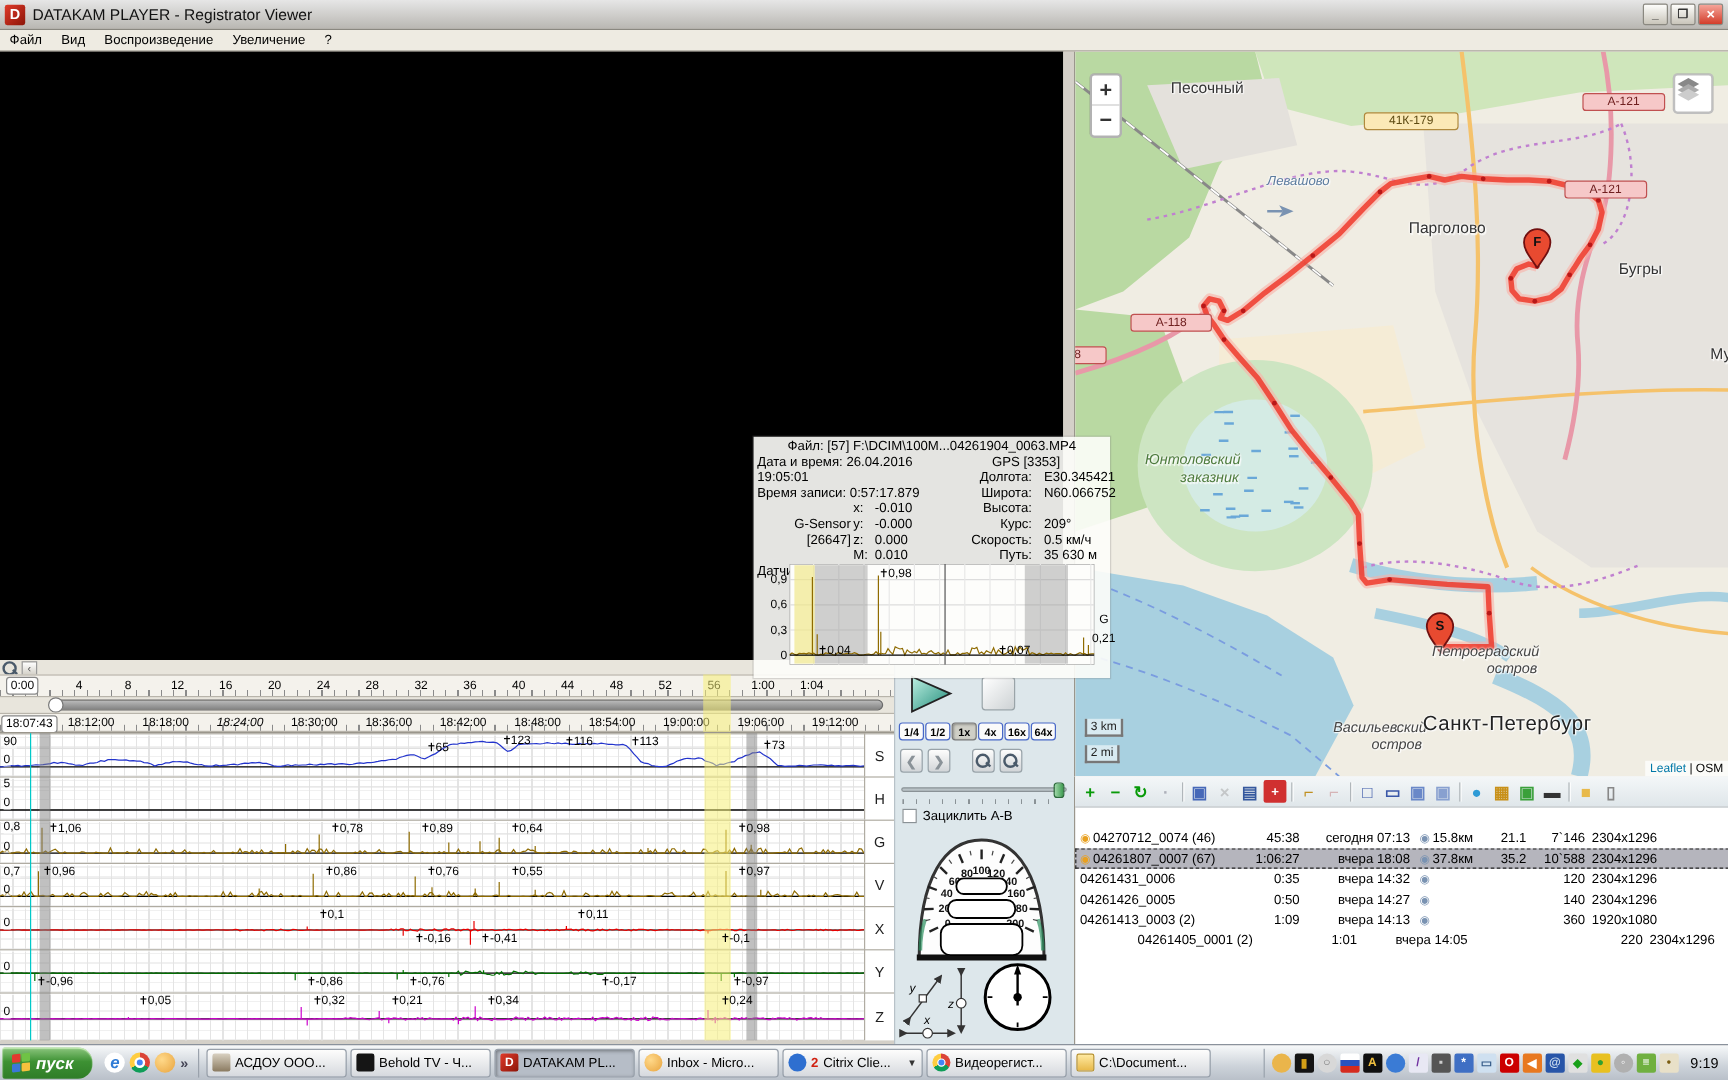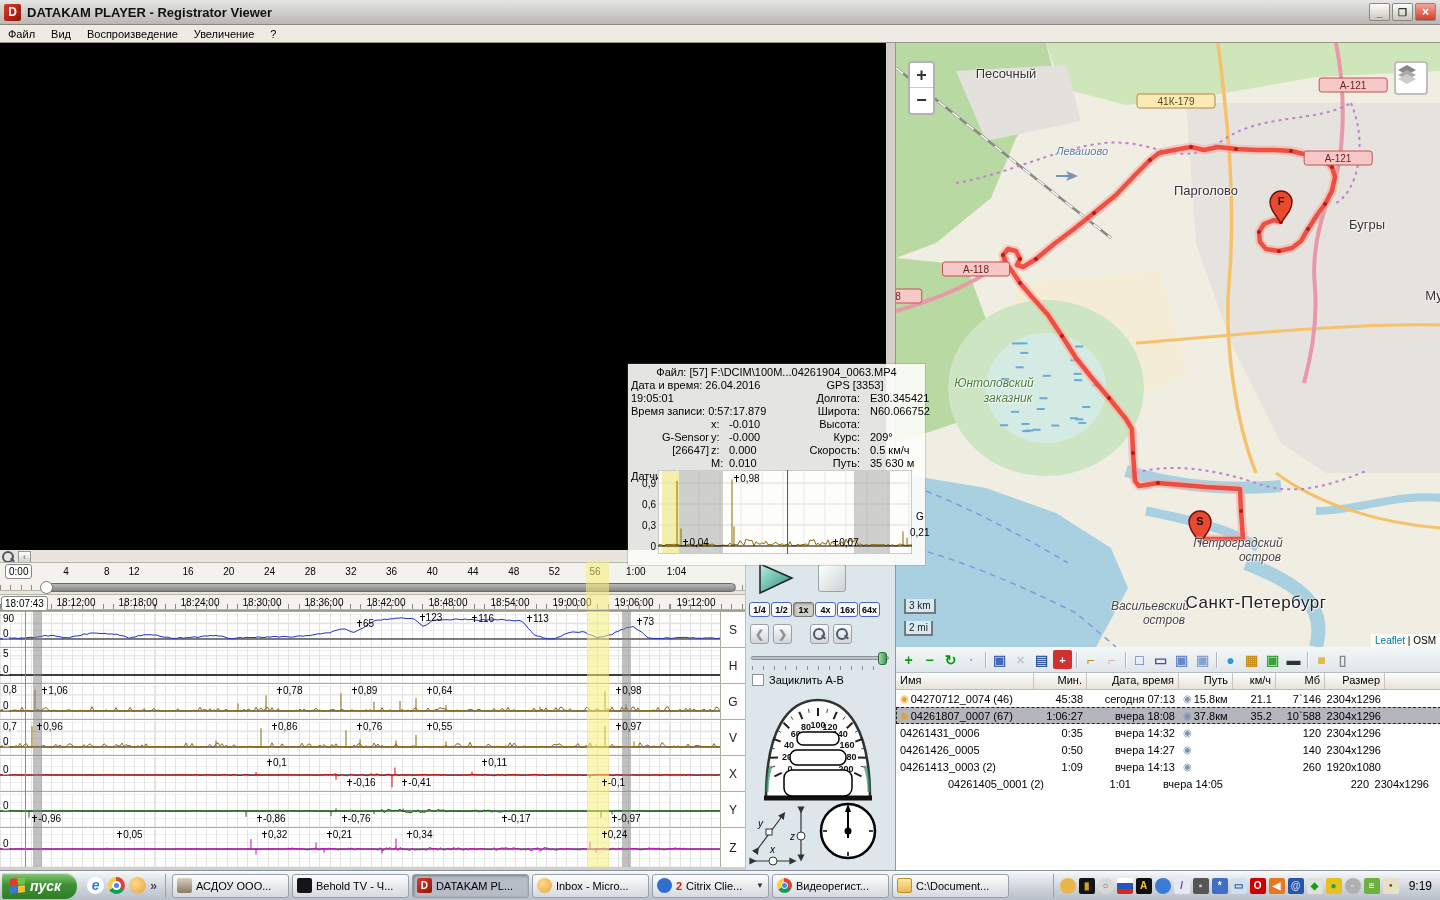--- a/index.html
+++ b/index.html
@@ -2,21 +2,21 @@
 <html><head>
 <meta charset="utf-8">
 <style>
 *{margin:0;padding:0;box-sizing:border-box}
 html,body{width:1440px;height:900px;overflow:hidden}
 body{font-family:"Liberation Sans",sans-serif;background:#d4d0c8;position:relative;font-size:11px;color:#000}
 .stage{position:absolute;inset:0}
 
 .titlebar{position:absolute;left:0;top:0;width:1440px;height:25px;background:linear-gradient(180deg,#e6e6e6,#b9b7b2);display:flex;align-items:center;padding:0 4px;border-bottom:1px solid #8a8880}
 .app-ico{width:17px;height:17px;background:linear-gradient(135deg,#e03a2a,#8c1508);color:#fff;font-weight:bold;font-size:12px;display:flex;align-items:center;justify-content:center;border-radius:2px;margin-right:6px}
-.title{font-weight:bold;font-size:13px;color:#111}
+.title{font-weight:normal;font-size:13px;color:#111}
 .winbtns{margin-left:auto;display:flex;gap:2px}
 .wb{width:21px;height:18px;background:linear-gradient(180deg,#fdfdfb,#c9c5ba);border:1px solid #8a8880;border-radius:2px;display:flex;align-items:center;justify-content:center;font-size:10px;font-weight:bold;color:#333}
 .wb.close{background:linear-gradient(180deg,#f5a59a,#d33d2a);color:#fff;font-size:12px}
 .menubar{position:absolute;left:0;top:25px;width:1440px;height:18px;background:#eeebe2;border-bottom:1px solid #9a968c;display:flex;align-items:center;font-size:11px}
 .menu-item{padding:1px 8px;cursor:default}
 
 .video{position:absolute;left:0;top:43px;width:886px;height:507px;background:#000}
 .gapstrip{position:absolute;left:886px;top:43px;width:9px;height:827px;background:#d4d0c8}
 
 .map{position:absolute;left:895px;top:43px;width:545px;height:604px;background:#f0ede3;overflow:hidden;border-left:1px solid #9a968c}
@@ -362,26 +362,26 @@
         <span class="tt-rl" style="top: 40px;">G</span>
         <span class="tt-rl" style="top: 56px; left: 270px;">0,21</span>
       </div>
   </div>
 
   <div class="timeline" id="timeline">
     <div class="tl-widgets">
       <span class="mag"></span>
       <span class="tl-arrow">‹</span>
     </div>
-    <div class="ruler" id="ruler-top" style="top:12px;height:29px">
+    <div class="ruler" id="ruler-top" style="top:12px;height:19px">
         <div class="ticks"></div>
         <span class="rbox" style="left: 5px;">0:00</span>
         <span class="rlabel" style="left: 66px;">4</span>
         <span class="rlabel" style="left: 106.7px;">8</span>
-        <span class="rlabel" style="left: 134px;">12</span>
+        <span class="rlabel" style="left: 148px;">12</span>
         <span class="rlabel" style="left: 188.1px;">16</span>
         <span class="rlabel" style="left: 228.8px;">20</span>
         <span class="rlabel" style="left: 269.5px;">24</span>
         <span class="rlabel" style="left: 310.2px;">28</span>
         <span class="rlabel" style="left: 350.9px;">32</span>
         <span class="rlabel" style="left: 391.6px;">36</span>
         <span class="rlabel" style="left: 432.3px;">40</span>
         <span class="rlabel" style="left: 473px;">44</span>
         <span class="rlabel" style="left: 513.7px;">48</span>
         <span class="rlabel" style="left: 554.4px;">52</span>
@@ -391,21 +391,21 @@
       </div>
     <div class="sliderrow">
       <div class="sl-track"></div>
       <div class="sl-thumb"></div>
     </div>
     <div class="ruler" id="ruler-bottom" style="top:44px;height:16px">
         <div class="ticks"></div>
         <span class="rbox" style="left: 1px;">18:07:43</span>
         <span class="rlabel" style="left: 76px; top: 2px;">18:12:00</span>
         <span class="rlabel" style="left: 138px; top: 2px;">18:18:00</span>
-        <span class="rlabel" style="left: 200px; top: 2px;">18:24:00</span>
+        <span class="rlabel" style="left: 200px; top: 2px; font-style: italic;">18:24:00</span>
         <span class="rlabel" style="left: 262px; top: 2px;">18:30:00</span>
         <span class="rlabel" style="left: 324px; top: 2px;">18:36:00</span>
         <span class="rlabel" style="left: 386px; top: 2px;">18:42:00</span>
         <span class="rlabel" style="left: 448px; top: 2px;">18:48:00</span>
         <span class="rlabel" style="left: 510px; top: 2px;">18:54:00</span>
         <span class="rlabel" style="left: 572px; top: 2px;">19:00:00</span>
         <span class="rlabel" style="left: 634px; top: 2px;">19:06:00</span>
         <span class="rlabel" style="left: 696px; top: 2px;">19:12:00</span>
       </div>
     <div class="tl-yellow"></div>
@@ -641,29 +641,20 @@
         <span class="tbi" style="color: rgb(136, 160, 208);">▣</span>
         <span class="tb-sep"></span>
         <span class="tbi" style="color: rgb(46, 155, 214);">●</span>
         <span class="tbi" style="color: rgb(200, 144, 24);">▦</span>
         <span class="tbi" style="color: rgb(58, 160, 58);">▣</span>
         <span class="tbi" style="color: rgb(51, 51, 51);">▬</span>
         <span class="tb-sep"></span>
         <span class="tbi" style="color: rgb(232, 185, 74);">■</span>
         <span class="tbi" style="color: rgb(136, 136, 136);">▯</span>
       </div>
-    <div class="fhead" id="fhead">
-        <span class="fh" style="width: 138px;">Имя</span>
-        <span class="fh num" style="width: 53px; text-align: right;">Мин.</span>
-        <span class="fh num" style="width: 92px; text-align: right;">Дата, время</span>
-        <span class="fh num" style="width: 54px; text-align: right;">Путь</span>
-        <span class="fh num" style="width: 43px; text-align: right;">км/ч</span>
-        <span class="fh num" style="width: 49px; text-align: right;">Мб</span>
-        <span class="fh num" style="width: 60px; text-align: right;">Размер</span>
-      </div>
     <div id="frows">
         <div class="frow" style="top: 43px;">
           <span class="fc" style="width: 138px;"><span class="fico">◉</span>04270712_0074 (46)</span>
           <span class="fc num" style="width: 53px;">45:38</span>
           <span class="fc num" style="width: 92px;">сегодня 07:13</span>
           <span class="fc" style="width: 54px;"><span class="pico">◉</span>15.8км</span>
           <span class="fc num" style="width: 43px;">21.1</span>
           <span class="fc num" style="width: 49px;">7`146</span>
           <span class="fc num" style="width: 60px;">2304x1296</span>
         </div>
@@ -699,21 +690,21 @@
           <span class="fc num" style="width: 60px;">2304x1296</span>
         </div>
         <div class="frow" style="top: 111px;">
           <span class="fc" style="width: 138px;">04261413_0003 (2)</span>
           <span class="fc num" style="width: 53px;">1:09</span>
           <span class="fc num" style="width: 92px;">вчера 14:13</span>
           <span class="fc" style="width: 54px;">
             <span class="pico">◉</span>
           </span>
           <span class="fc num" style="width: 43px;"></span>
-          <span class="fc num" style="width: 49px;">260</span>
+          <span class="fc num" style="width: 49px;">360</span>
           <span class="fc num" style="width: 60px;">1920x1080</span>
         </div>
         <div class="frow" style="top: 128px; padding-left: 48px;">
           <span class="fc" style="width: 138px;">04261405_0001 (2)</span>
           <span class="fc num" style="width: 53px;">1:01</span>
           <span class="fc num" style="width: 92px;">вчера 14:05</span>
           <span class="fc" style="width: 54px;"></span>
           <span class="fc num" style="width: 43px;"></span>
           <span class="fc num" style="width: 49px;">220</span>
           <span class="fc num" style="width: 60px;">2304x1296</span>

